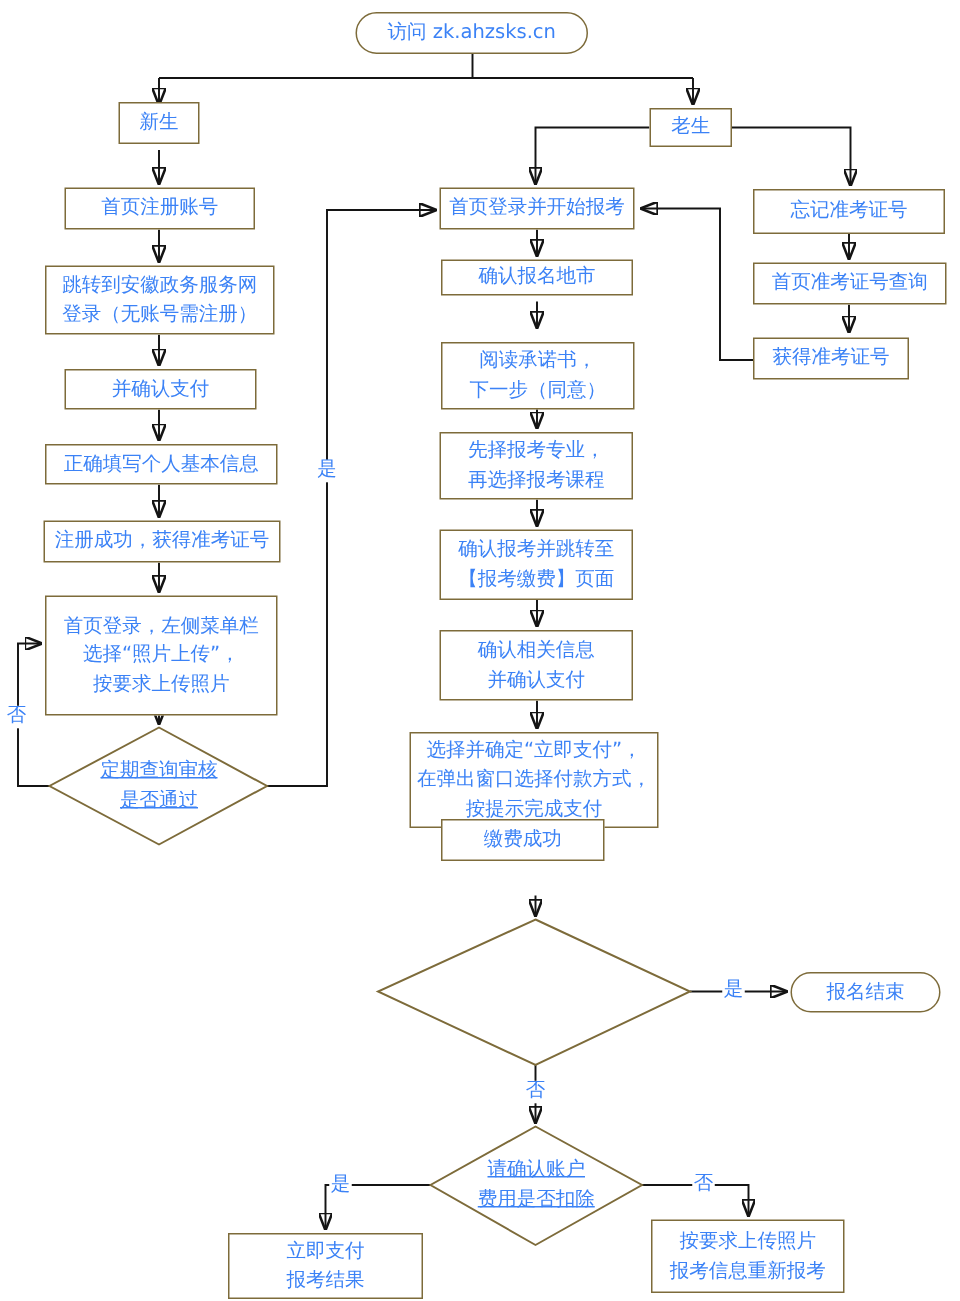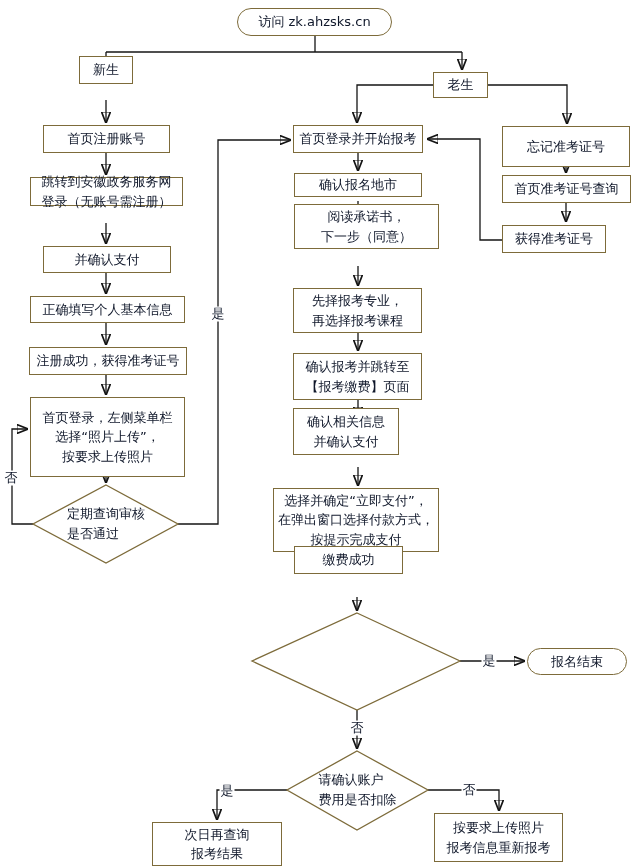--- a/index.html
+++ b/index.html
@@ -1,34 +1,35 @@
 <!DOCTYPE html>
 <html><head>
 <meta charset="utf-8">
 <style>
   html,body{margin:0;padding:0;background:#ffffff;}
   .canvas{
     position:relative;width:640px;height:867px;background:#ffffff;
-    font-family:"DejaVu Sans",sans-serif;color:#0f172a;overflow:hidden;
+    font-family:"DejaVu Sans",sans-serif;color:#3b82f6;overflow:hidden;
   }
   .connectors{position:absolute;left:0;top:0;width:640px;height:867px;z-index:0;}
   .connectors path{stroke:#141414;stroke-width:1.3;fill:none;}
   .connectors polygon.diamond{fill:#ffffff;stroke:#7d6b3a;stroke-width:1.3;}
   .node{
     position:absolute;box-sizing:border-box;z-index:1;
     border:1px solid #7d6b3a;background:#ffffff;
     display:flex;align-items:center;justify-content:center;
     text-align:center;white-space:pre-line;
     font-size:13px;line-height:1.5;
   }
   .terminal{border-radius:14px;}
   .dtext{
     position:absolute;z-index:1;display:flex;align-items:center;justify-content:center;
-    white-space:pre-line;font-size:13px;line-height:1.55;
+    text-align:center;white-space:pre-line;font-size:13px;line-height:1.55;
     pointer-events:none;
+    text-decoration:underline;
   }
   .lbl{
     position:absolute;z-index:2;transform:translate(-50%,-50%);
     background:#ffffff;font-size:13px;line-height:1.15;padding:0 1px;
   }
 </style>
 </head>
 <body>
 
 <div class="canvas">
@@ -70,63 +71,63 @@
     <path d="M566 203 V221" marker-end="url(#arr)"></path>
     <path d="M502 240 H480 V139 H428" marker-end="url(#arr)"></path>
 
     <polygon class="diamond" points="106,485 178,524 106,563 33,524"></polygon>
     <polygon class="diamond" points="357,613 460,661 357,710 252,661"></polygon>
     <polygon class="diamond" points="357,751 428,790 357,830 287,790"></polygon>
   </svg>
 
   <div class="node terminal" style="left:237px;top:8px;width:155px;height:28px">访问 zk.ahzsks.cn</div>
 
-  <div class="node" style="left:79px;top:56px;width:54px;height:28px">新生</div>
+  <div class="node" style="left:79px;top:68px;width:54px;height:28px">新生</div>
   <div class="node" style="left:433px;top:72px;width:55px;height:26px">老生</div>
 
   <div class="node" style="left:43px;top:125px;width:127px;height:28px">首页注册账号</div>
-  <div class="node" style="left:30px;top:177px;width:153px;height:29px">跳转到安徽政务服务网
+  <div class="node" style="left:30px;top:177px;width:153px;height:46px">跳转到安徽政务服务网
 登录（无账号需注册）</div>
   <div class="node" style="left:43px;top:246px;width:128px;height:27px">并确认支付</div>
   <div class="node" style="left:30px;top:296px;width:155px;height:27px">正确填写个人基本信息</div>
   <div class="node" style="left:29px;top:347px;width:158px;height:28px">注册成功，获得准考证号</div>
   <div class="node" style="left:30px;top:397px;width:155px;height:80px">首页登录，左侧菜单栏
 选择“照片上传”，
 按要求上传照片</div>
 
   <div class="dtext" style="left:36px;top:495px;width:140px;height:58px">定期查询审核
 是否通过</div>
 
   <div class="node" style="left:293px;top:125px;width:130px;height:28px">首页登录并开始报考</div>
   <div class="node" style="left:294px;top:173px;width:128px;height:24px">确认报名地市</div>
-  <div class="node" style="left:294px;top:204px;width:145px;height:45px">阅读承诺书，
+  <div class="node" style="left:294px;top:228px;width:129px;height:45px">阅读承诺书，
 下一步（同意）</div>
   <div class="node" style="left:293px;top:288px;width:129px;height:45px">先择报考专业，
 再选择报考课程</div>
   <div class="node" style="left:293px;top:353px;width:129px;height:47px">确认报考并跳转至
 【报考缴费】页面</div>
-  <div class="node" style="left:293px;top:408px;width:106px;height:47px">确认相关信息
+  <div class="node" style="left:293px;top:420px;width:129px;height:47px">确认相关信息
 并确认支付</div>
   <div class="node" style="left:273px;top:488px;width:166px;height:64px">选择并确定“立即支付”，
 在弹出窗口选择付款方式，
 按提示完成支付</div>
   <div class="node" style="left:294px;top:546px;width:109px;height:28px">缴费成功</div>
 
 
   <div class="node terminal" style="left:527px;top:648px;width:100px;height:27px">报名结束</div>
 
   <div class="dtext" style="left:287px;top:761px;width:141px;height:58px">请确认账户
 费用是否扣除</div>
 
-  <div class="node" style="left:152px;top:822px;width:130px;height:44px">次日再查询
+  <div class="node" style="left:152px;top:822px;width:130px;height:44px">立即支付
 报考结果</div>
   <div class="node" style="left:434px;top:813px;width:129px;height:49px">按要求上传照片
 报考信息重新报考</div>
 
-  <div class="node" style="left:502px;top:126px;width:128px;height:41px">忘记准考证号</div>
+  <div class="node" style="left:502px;top:126px;width:128px;height:30px">忘记准考证号</div>
   <div class="node" style="left:502px;top:175px;width:129px;height:28px">首页准考证号查询</div>
   <div class="node" style="left:502px;top:225px;width:104px;height:28px">获得准考证号</div>
 
   <div class="lbl" style="left:218px;top:314px">是</div>
   <div class="lbl" style="left:11px;top:478px">否</div>
   <div class="lbl" style="left:489px;top:661px">是</div>
   <div class="lbl" style="left:357px;top:728px">否</div>
   <div class="lbl" style="left:227px;top:791px">是</div>
   <div class="lbl" style="left:469px;top:790px">否</div>
 

